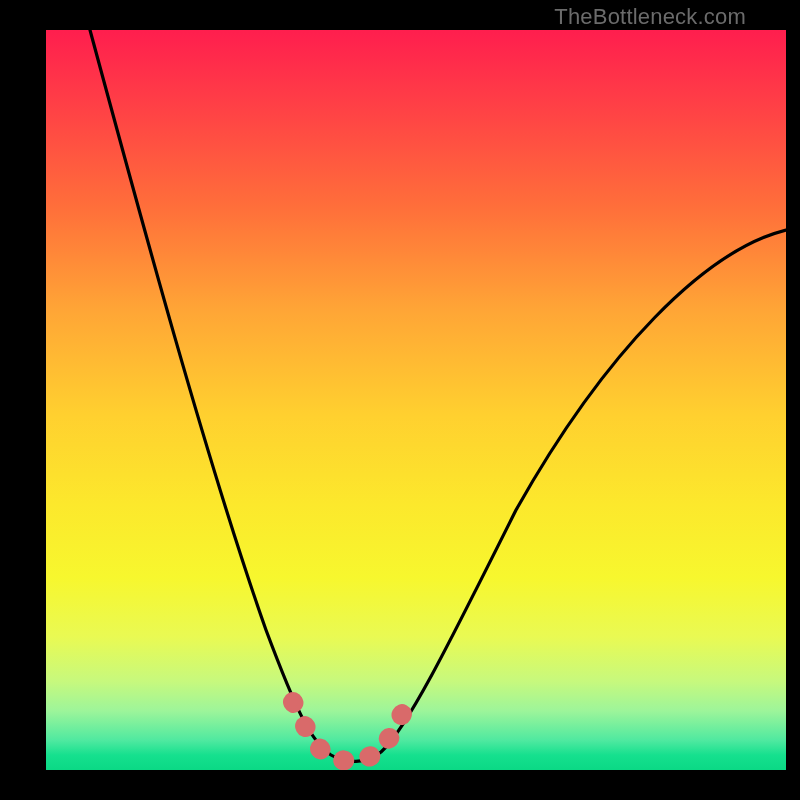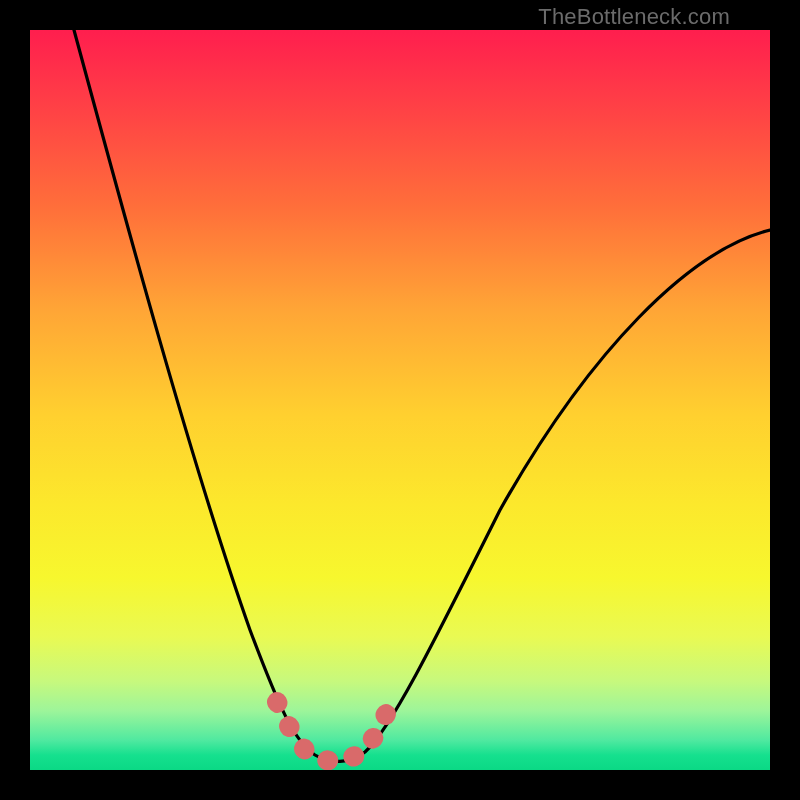--- a/index.html
+++ b/index.html
@@ -6,21 +6,21 @@
     margin: 0;
     padding: 0;
     width: 800px;
     height: 800px;
     background: #000;
     overflow: hidden;
     font-family: Arial, Helvetica, sans-serif;
   }
   .frame {
     position: absolute;
-    left: 0; top: 0;
+    left: 16px; top: 0;
     width: 740px; height: 800px;
     background: #000;
   }
   .watermark {
     position: absolute;
     top: 4px;
     right: 10px;
     color: #6b6b6b;
     font-size: 22px;
     letter-spacing: 0.2px;

